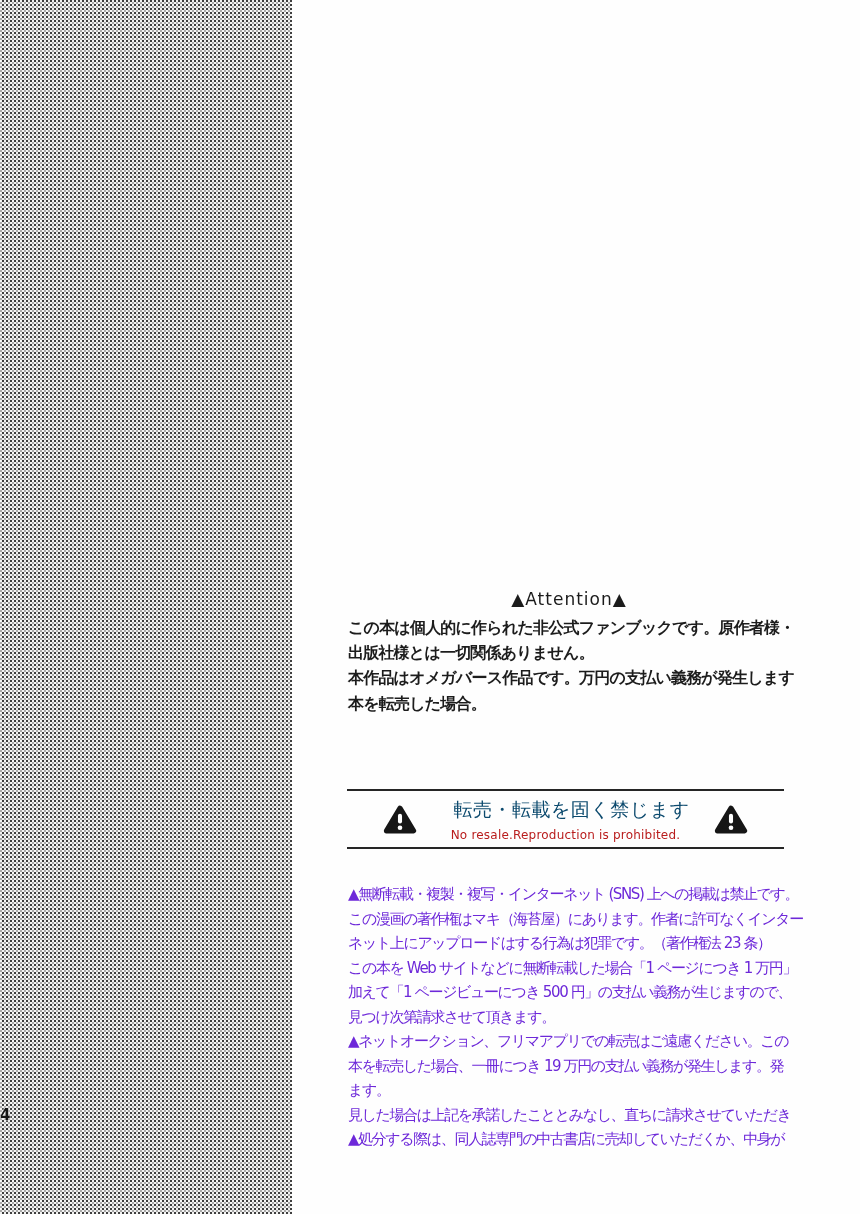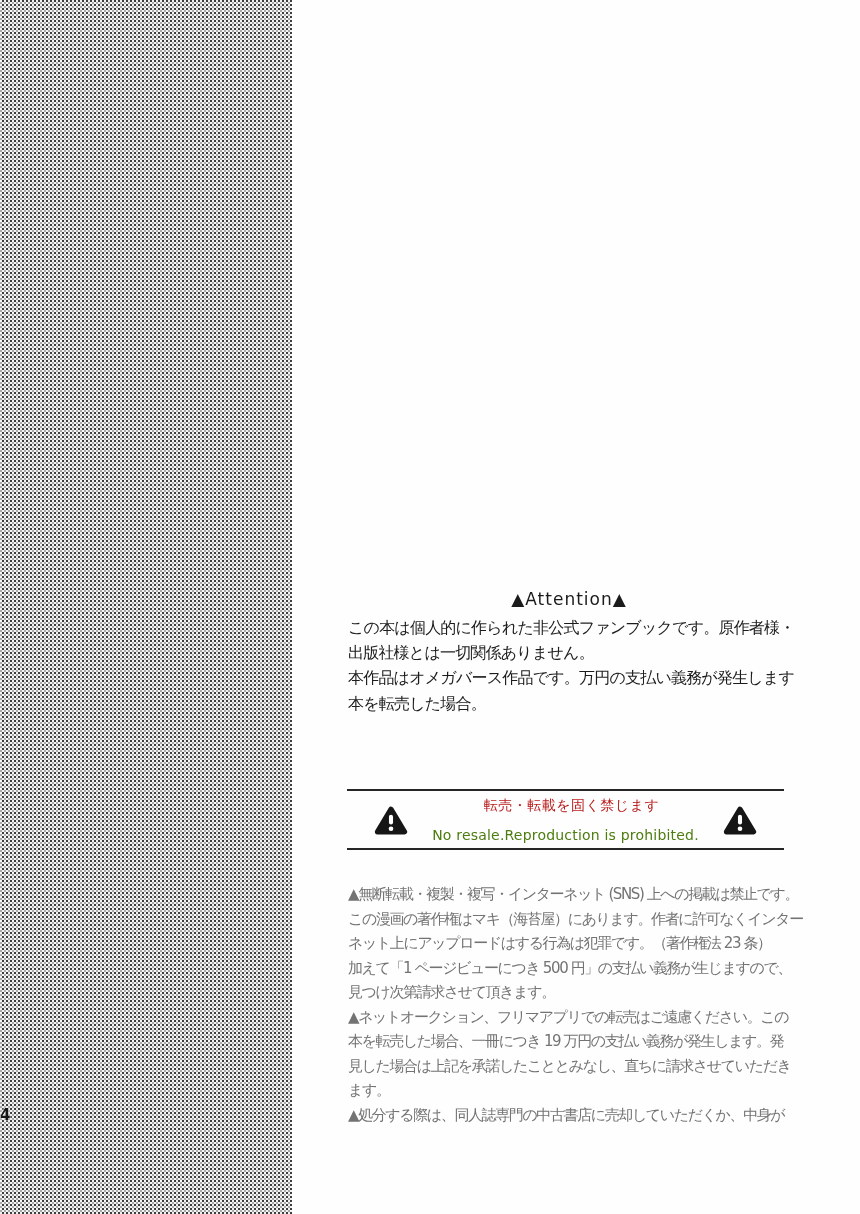--- a/index.html
+++ b/index.html
@@ -39,45 +39,46 @@
   .attention-heading {
     position: absolute; top: 589px; left: 0; width: 100%;
     text-align: center;
     font-size: 17px; letter-spacing: 1px;
     color: #1b1b1b;
   }
   .attention-para {
     position: absolute; top: 615px; left: 0; width: 100%;
     font-size: 16px; line-height: 25.2px; letter-spacing: -0.8px;
     color: #1c1c1c;
+    font-weight: bold;
   }
   .attention-para .line, .legal-notice .line { white-space: nowrap; }
   .resale-box {
     position: absolute; top: 789px; left: -1px; width: 437px;
     border-top: 2px solid #262626;
     border-bottom: 2px solid #262626;
     padding: 6px 0 5px 0;
     display: flex; align-items: center; justify-content: center;
     gap: 24px;
     box-sizing: content-box;
   }
   .resale-text { text-align: center; }
   .resale-title {
-    font-size: 14px; letter-spacing: 0.5px; font-weight: 500;
-    color: #b91c1c; white-space: nowrap; margin-left: 12px;
+    font-size: 19px; letter-spacing: 0.5px; font-weight: 500;
+    color: #0c4a6e; white-space: nowrap; margin-left: 12px;
   }
   .resale-subtitle {
-    font-size: 14px; letter-spacing: 0.2px; margin-top: 12px;
-    color: #4d7c0f; white-space: nowrap;
+    font-size: 12px; letter-spacing: 0.2px; margin-top: 5px;
+    color: #b91c1c; white-space: nowrap;
   }
   .warning-icon { flex: 0 0 auto; display: block; }
   .legal-notice {
     position: absolute; top: 882px; left: 0; width: 100%;
     font-size: 15px; line-height: 24.5px; letter-spacing: -1.4px;
-    color: #737373;
+    color: #6d28d9;
   }
 </style>
 </head>
 <body>
 
 <div class="sheet">
 
   <div class="halftone-strip"></div>
 
   <div class="page-number">4</div>
@@ -107,23 +108,24 @@
         <path d="M30 7 L54 47 L6 47 Z" fill="#161616" stroke="#161616" stroke-width="9" stroke-linejoin="round"></path>
         <rect x="26.4" y="17" width="7.2" height="17" rx="3.6" fill="#ffffff"></rect>
         <circle cx="30" cy="41.5" r="4.1" fill="#ffffff"></circle>
       </svg>
     </div>
 
     <div class="legal-notice">
         <div class="line">▲無断転載・複製・複写・インターネット (SNS) 上への掲載は禁止です。</div>
         <div class="line">この漫画の著作権はマキ（海苔屋）にあります。作者に許可なくインター</div>
         <div class="line">ネット上にアップロードはする行為は犯罪です。（著作権法 23 条）</div>
+        <div class="line">この本を Web サイトなどに無断転載した場合「1 ページにつき 1 万円」</div>
         <div class="line">加えて「1 ページビューにつき 500 円」の支払い義務が生じますので、</div>
         <div class="line">見つけ次第請求させて頂きます。</div>
         <div class="line">▲ネットオークション、フリマアプリでの転売はご遠慮ください。この</div>
         <div class="line">本を転売した場合、一冊につき 19 万円の支払い義務が発生します。発</div>
+        <div class="line">ます。</div>
         <div class="line">見した場合は上記を承諾したこととみなし、直ちに請求させていただき</div>
-        <div class="line">ます。</div>
         <div class="line">▲処分する際は、同人誌専門の中古書店に売却していただくか、中身が</div>
       </div>
 
   </div>
 </div>
 
 </body></html>

